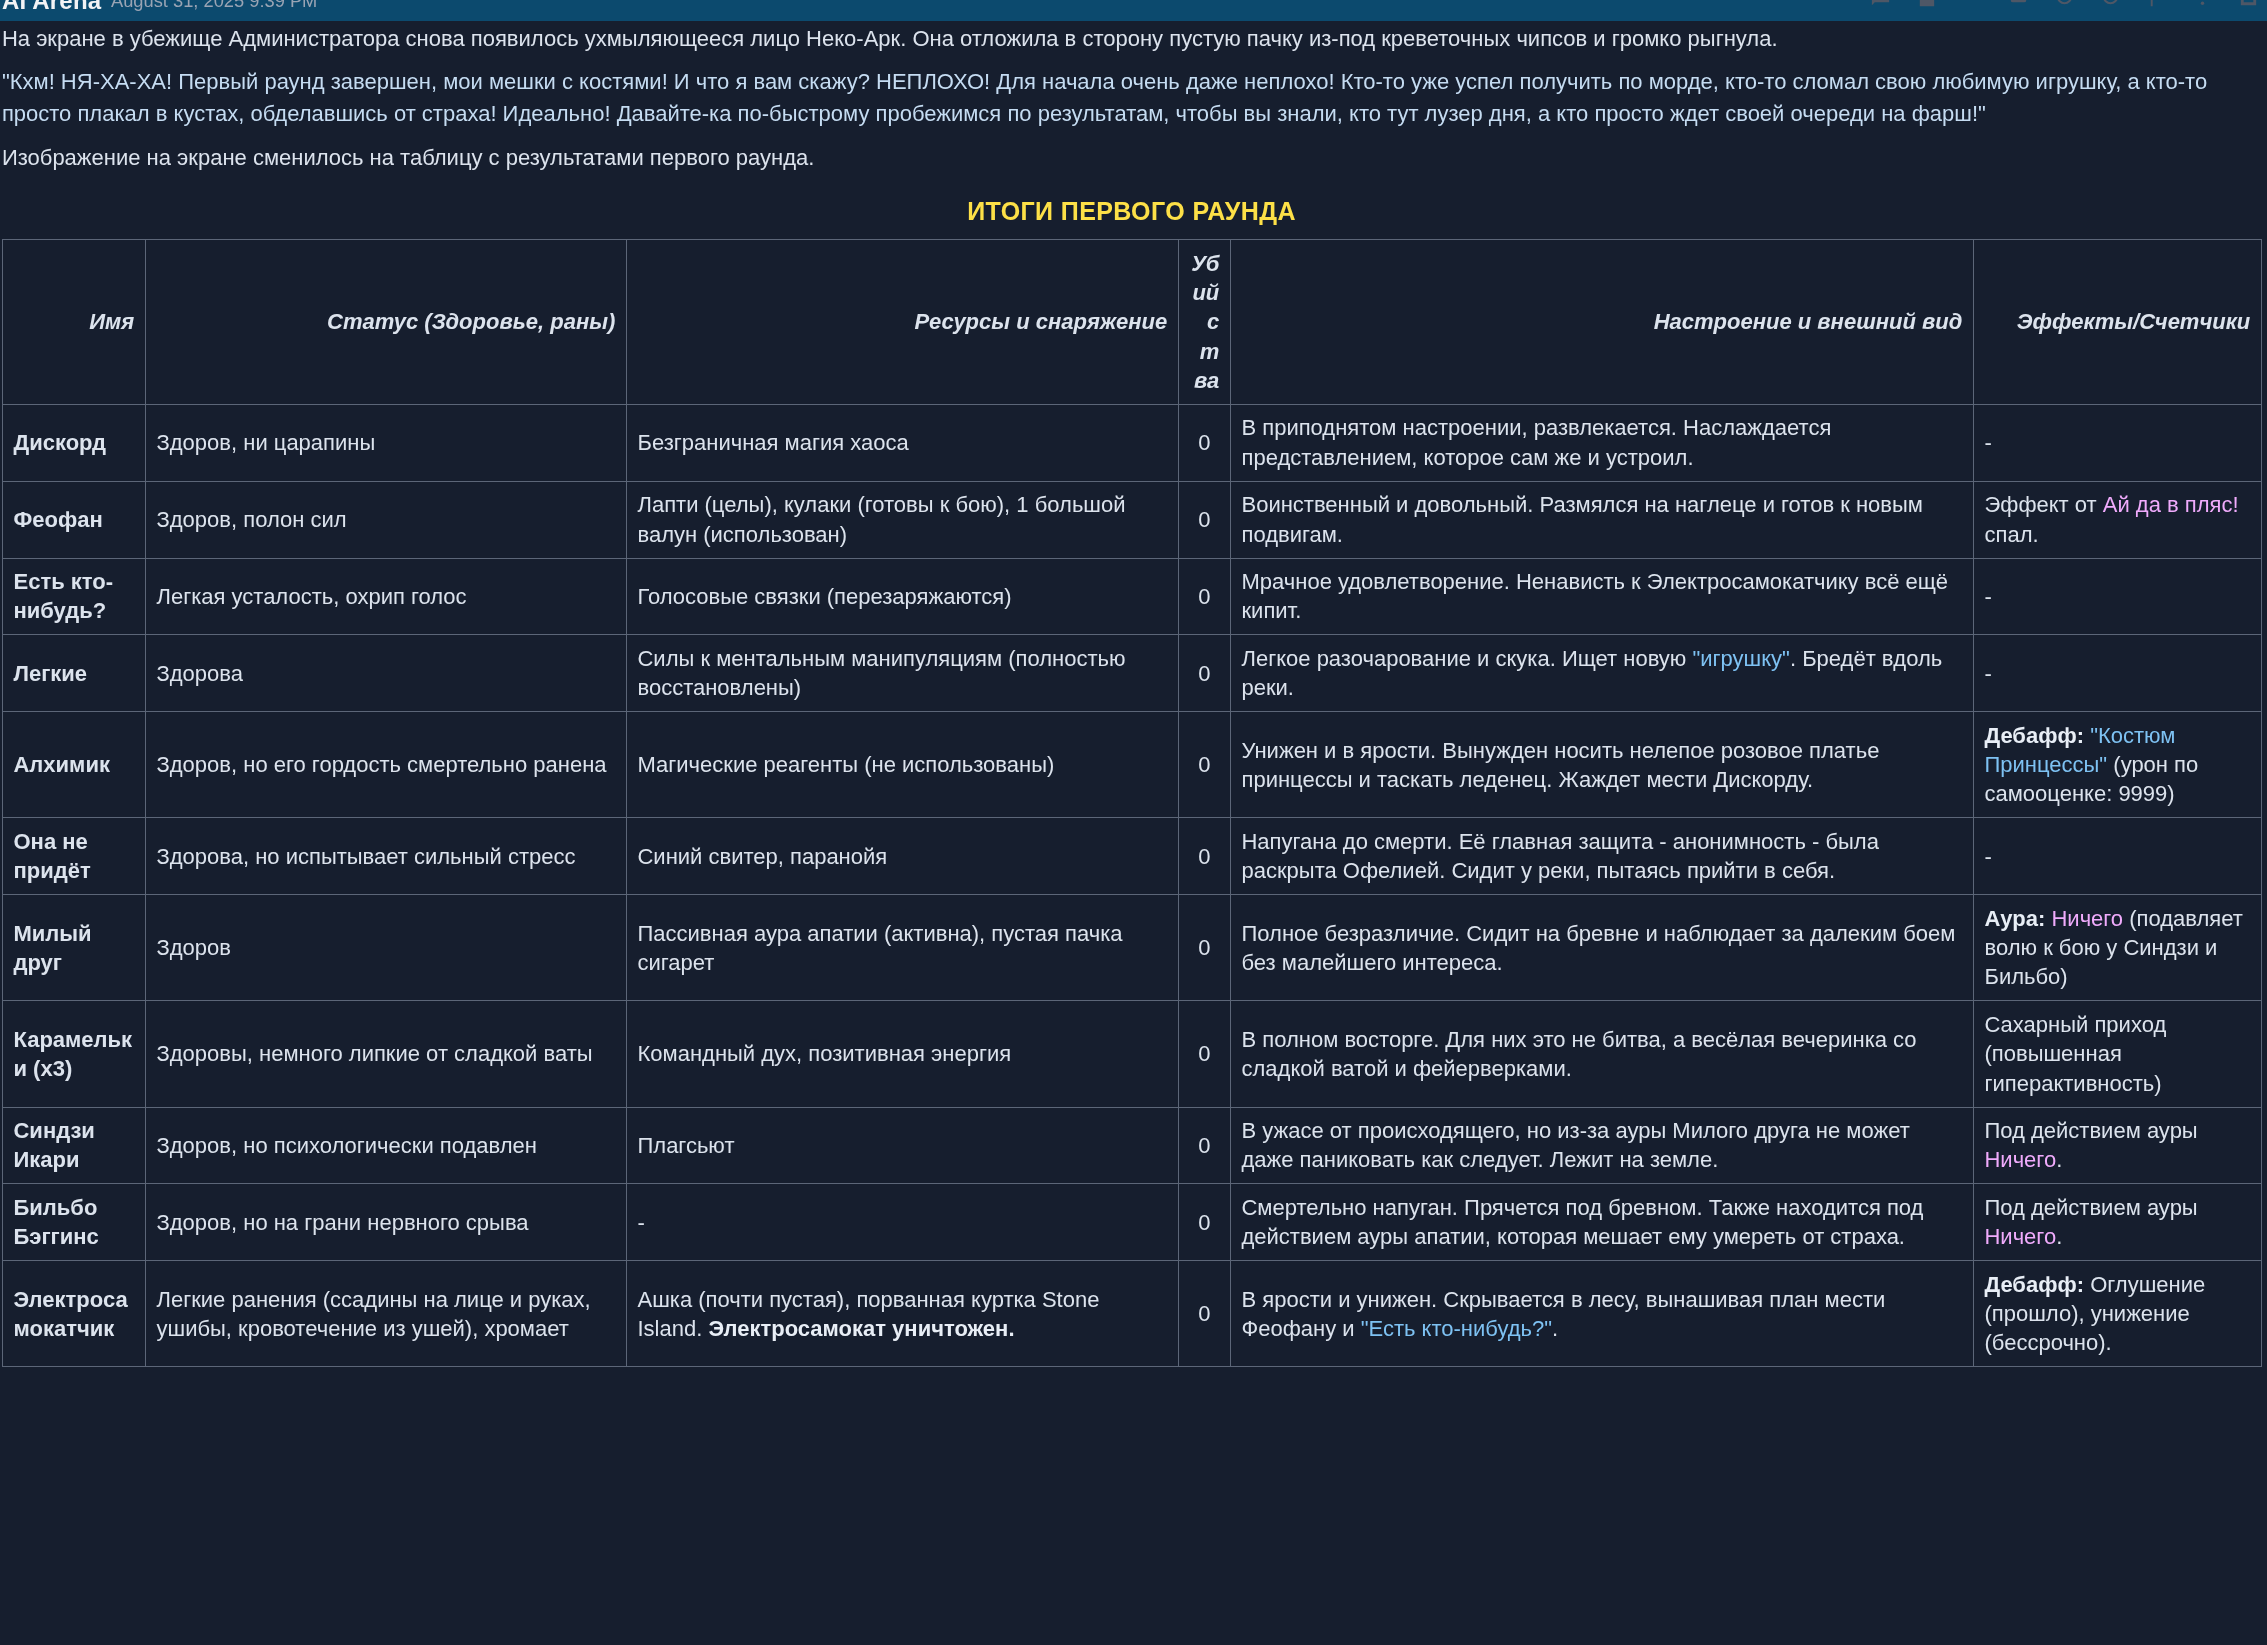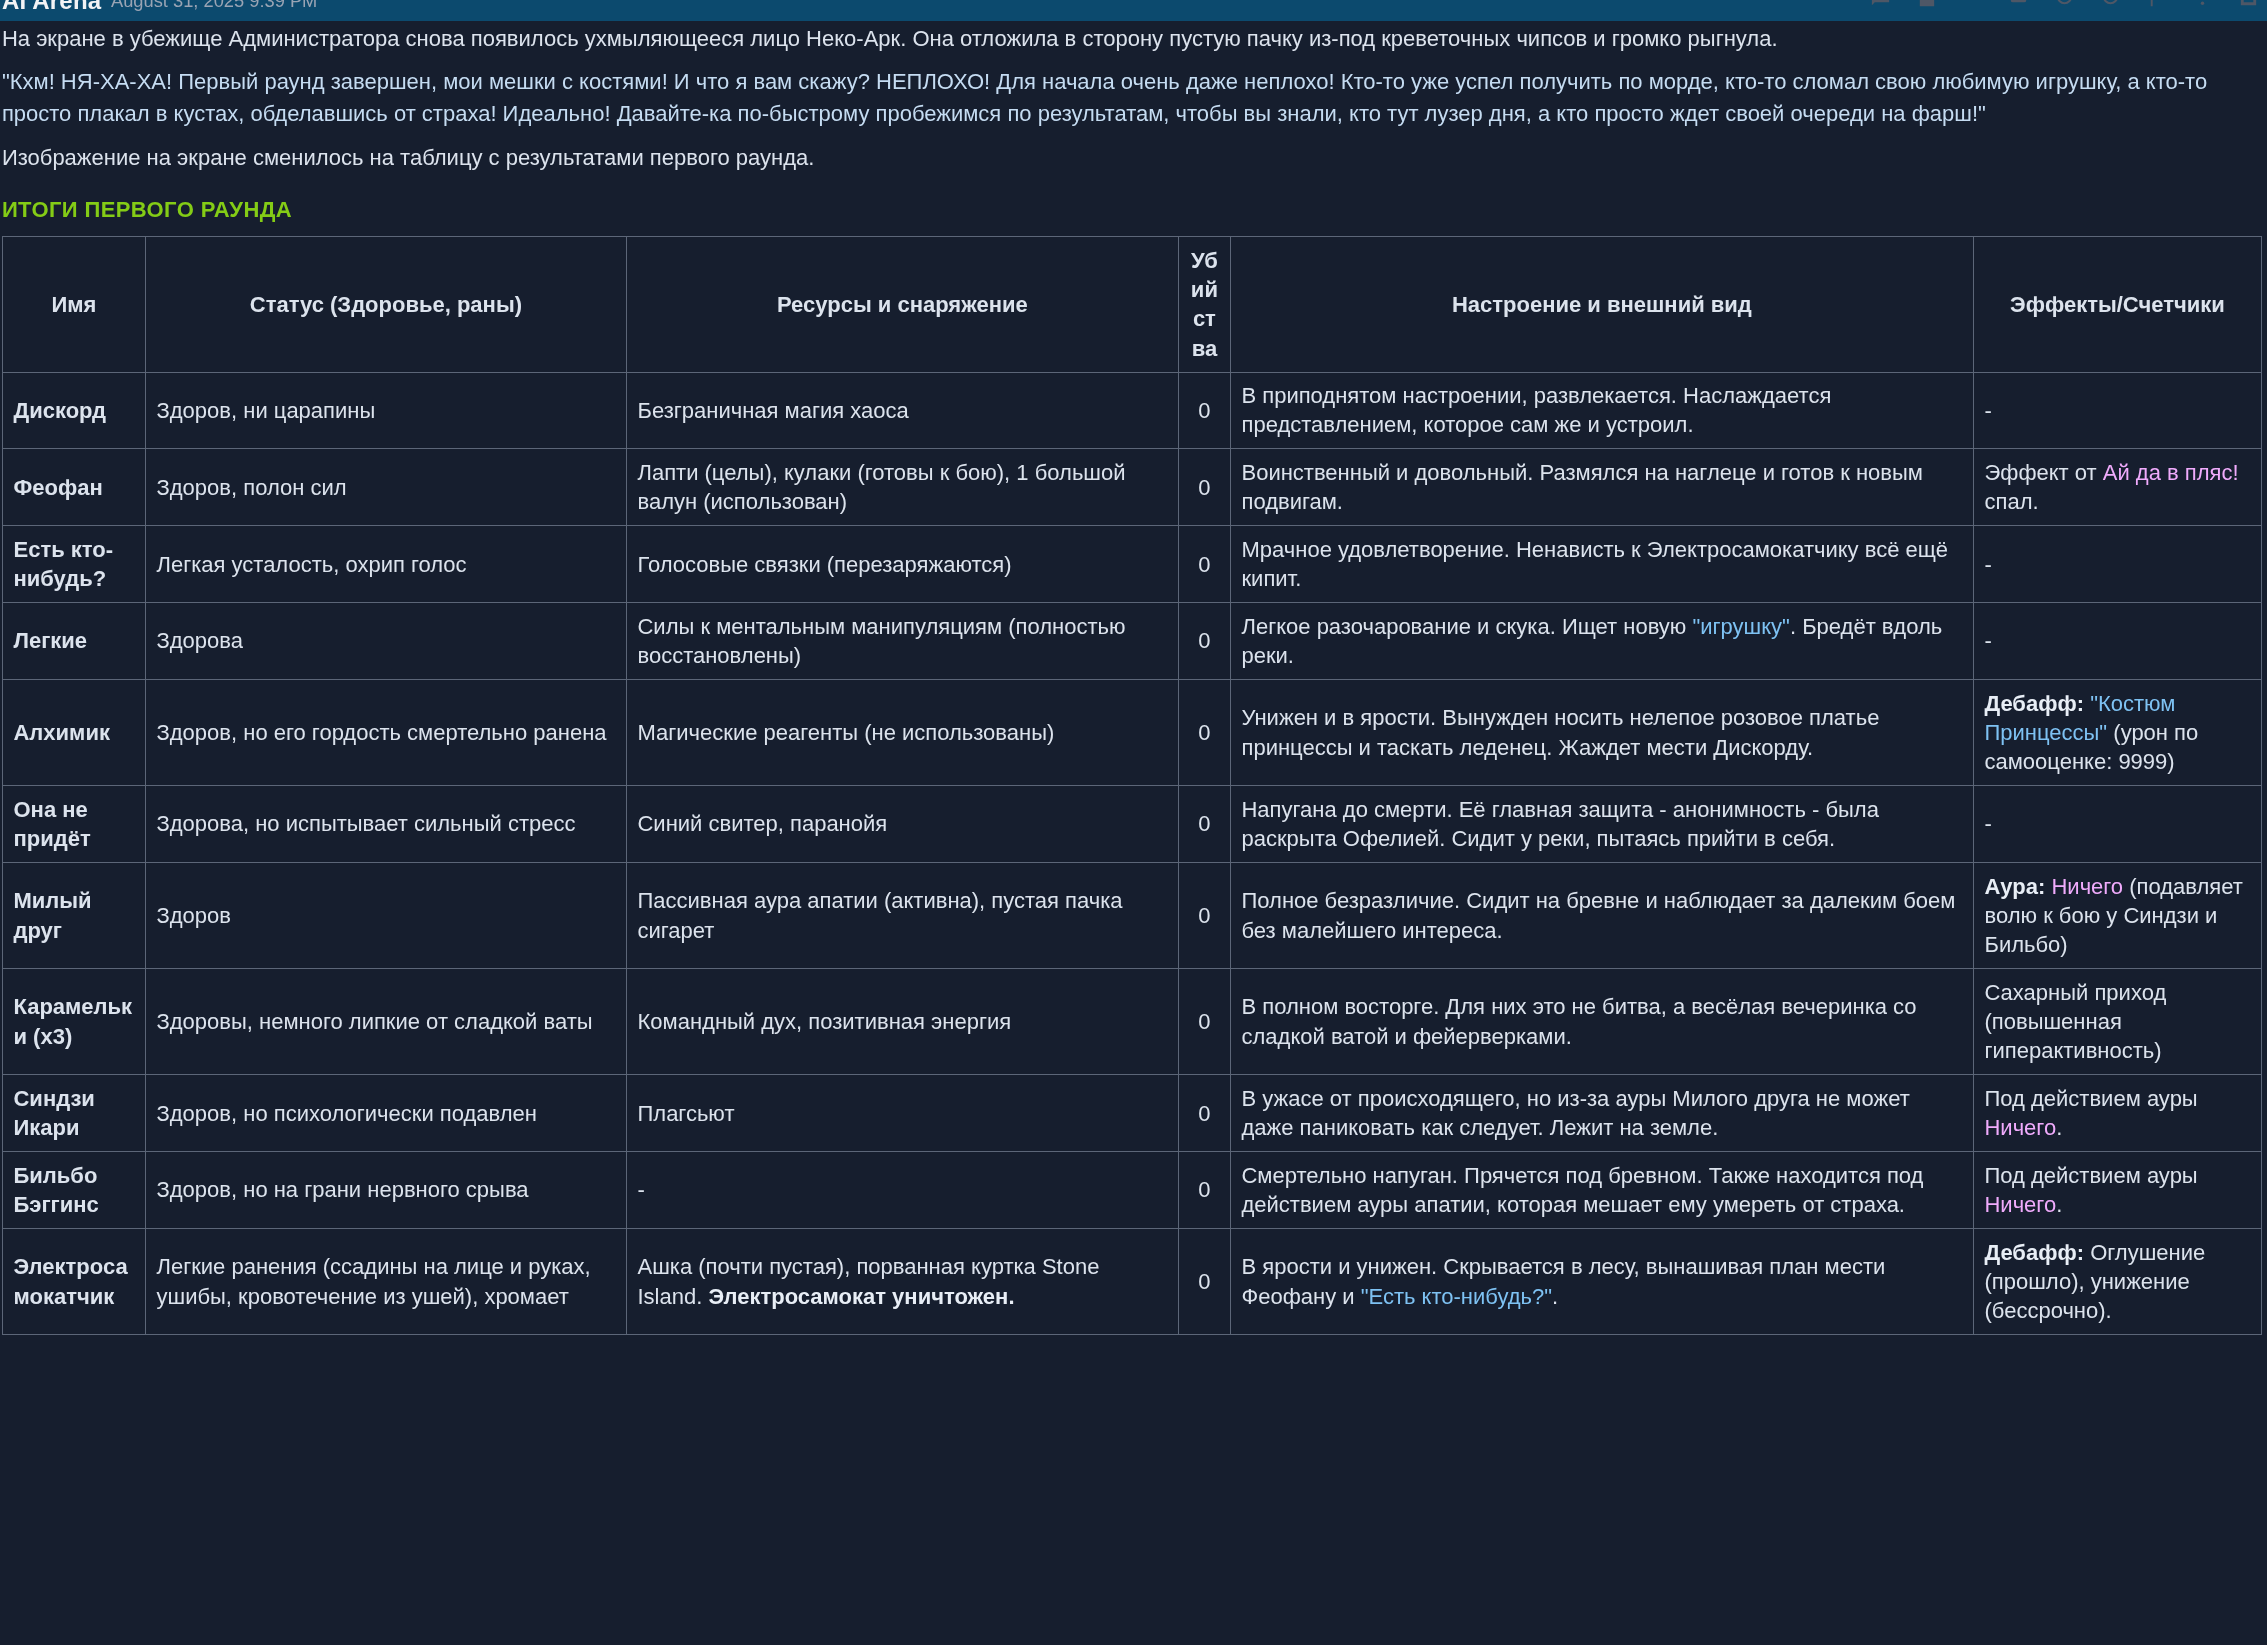--- a/index.html
+++ b/index.html
@@ -72,24 +72,25 @@
     color: #dce3ed;
   }
   p.para.narration { margin-top: 1.9px; }
   p.quote {
     color: #c5dcf2;
   }
   p.tail { margin-bottom: 23px; }
 
   h3.section-title {
     margin: 0 0 13.5px 0;
-    font-size: 22px;
+    font-size: 25px;
     font-weight: bold;
     letter-spacing: 0.4px;
-    color: #84cc16;
+    color: #fde047;
+    text-align: center;
   }
 
   
   table.results {
     border-collapse: collapse;
     width: 2259px;
     table-layout: fixed;
     background: #161e2e;
   }
   table.results th,
@@ -98,23 +99,24 @@
     padding: 8.7px 10.6px;
     vertical-align: middle;
     font-size: 22px;
     line-height: 1.33;
     color: #dce3ed;
     word-wrap: break-word;
     overflow-wrap: break-word;
   }
   table.results thead th {
     font-weight: bold;
-    text-align: center;
+    text-align: right;
     height: 93px;
     vertical-align: middle;
+    font-style: italic;
   }
   col.c-name    { width: 143px; }
   col.c-status  { width: 481px; }
   col.c-res     { width: 552px; }
   col.c-kills   { width: 52px; }
   col.c-mood    { width: 743px; }
   col.c-effects { width: 288px; }
 
   td.name-cell {
     font-weight: bold;

